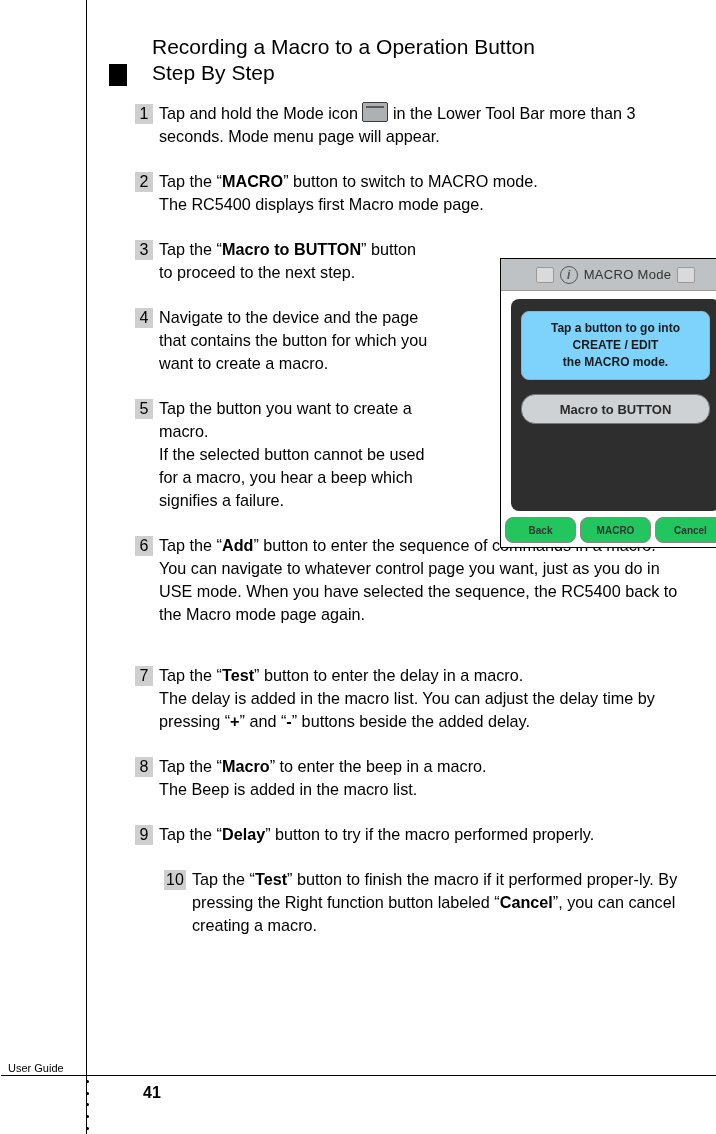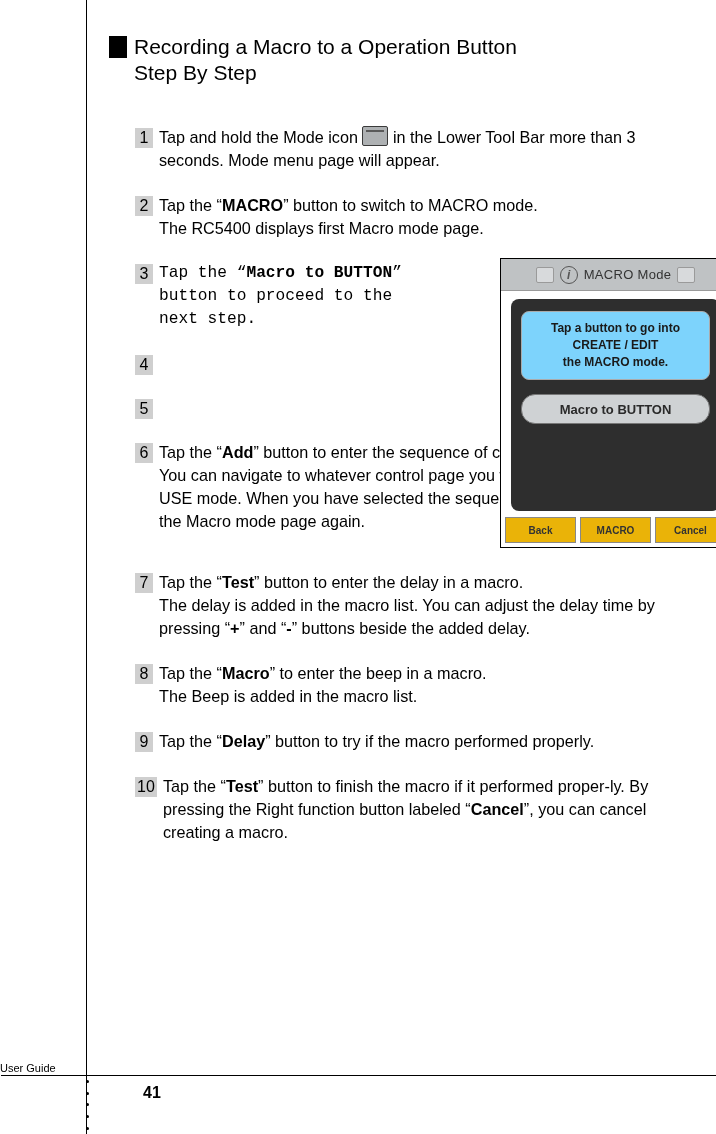--- a/index.html
+++ b/index.html
@@ -17,22 +17,23 @@
     top: 0;
     right: 0;
     bottom: 0;
     border-left: 1px solid #000;
   }
   .content {
     padding: 34px 22px 0 22px;
   }
   .title-block {
     display: flex;
-    align-items: flex-start;
-    margin-bottom: 40px;
+    align-items: flex-end;
+    margin-bottom: 16px;
+    gap: 18px;
   }
   .title-marker {
     width: 18px;
     height: 22px;
     background: #000;
     margin-right: 7px;
     margin-top: 2px;
     flex: 0 0 18px;
   }
   .title-text {
@@ -53,26 +54,26 @@
   .step-num {
     flex: 0 0 18px;
     background: #cfcfcf;
     text-align: center;
     font-size: 16px;
     line-height: 20px;
     height: 20px;
     margin-right: 6px;
     margin-top: 2px;
   }
-  .step-num.wide { flex: 0 0 22px; }
+  .step-num.wide { flex: 0 0 22px; margin-left: 29px; }
   .step-body {
     flex: 1 1 auto;
   }
   .step-body b { font-weight: 700; }
-  .narrow .step-body { max-width: 270px; font-family: Liberation Mono, monospace; }
+  .narrow .step-body { max-width: 270px; }
   .mode-icon {
     display: inline-block;
     width: 26px;
     height: 20px;
     border: 1px solid #3a3a3a;
     background: #aeb1b3;
     border-radius: 2px;
     vertical-align: -3px;
     position: relative;
   }
@@ -157,41 +158,41 @@
   }
   .dev-footer {
     position: absolute;
     left: 4px; right: 4px; bottom: 4px;
     height: 26px;
     display: flex;
     gap: 4px;
   }
   .dev-soft {
     flex: 1;
-    background: #eab308;
+    background: #22c55e;
     border: 1px solid #888;
-    border-radius: 0;
+    border-radius: 8px;
     font-size: 10px;
     display: flex;
     align-items: center;
     justify-content: center;
     font-weight: 700;
     color: #333;
     filter: blur(0.3px);
   }
   
   .footer-label {
     position: absolute;
     left: -87px;
     bottom: 60px;
     font-size: 11px;
     color: #000;
     width: 86px;
     text-align: left;
-    padding-left: 0;
+    padding-left: 8px;
   }
   .footer-rule {
     position: absolute;
     left: -86px;
     right: 0;
     bottom: 58px;
     height: 0;
     border-top: 1px solid #000;
   }
   .page-num {
@@ -236,23 +237,25 @@
         <div class="step">
           <div class="step-num">2</div>
           <div class="step-body">Tap the “<b>MACRO</b>” button to switch to MACRO mode.<br>The RC5400 displays first Macro mode page.</div>
         </div>
         <div class="step narrow">
           <div class="step-num">3</div>
           <div class="step-body">Tap the “<b>Macro to BUTTON</b>” button to proceed to the next step.</div>
         </div>
         <div class="step narrow">
           <div class="step-num">4</div>
+          <div class="step-body">Navigate to the device and the page that contains the button for which you want  to create a macro.</div>
         </div>
         <div class="step narrow">
           <div class="step-num">5</div>
+          <div class="step-body">Tap the button you want to create a macro.<br>If the selected button cannot be used for a macro, you hear a beep which signifies a failure.</div>
         </div>
         <div class="step">
           <div class="step-num">6</div>
           <div class="step-body">Tap the “<b>Add</b>” button to enter the sequence of commands in a macro.<br>You can navigate to whatever control page you want, just as you do in USE mode. When you have selected the sequence, the RC5400 back to the Macro mode page again.</div>
         </div>
         <div class="gap"></div>
         <div class="step">
           <div class="step-num">7</div>
           <div class="step-body">Tap the “<b>Test</b>” button to enter the delay in a macro.<br>The delay is added in the macro list. You can adjust the delay time by pressing “<b>+</b>” and “<b>-</b>” buttons beside the added delay.</div>
         </div>

